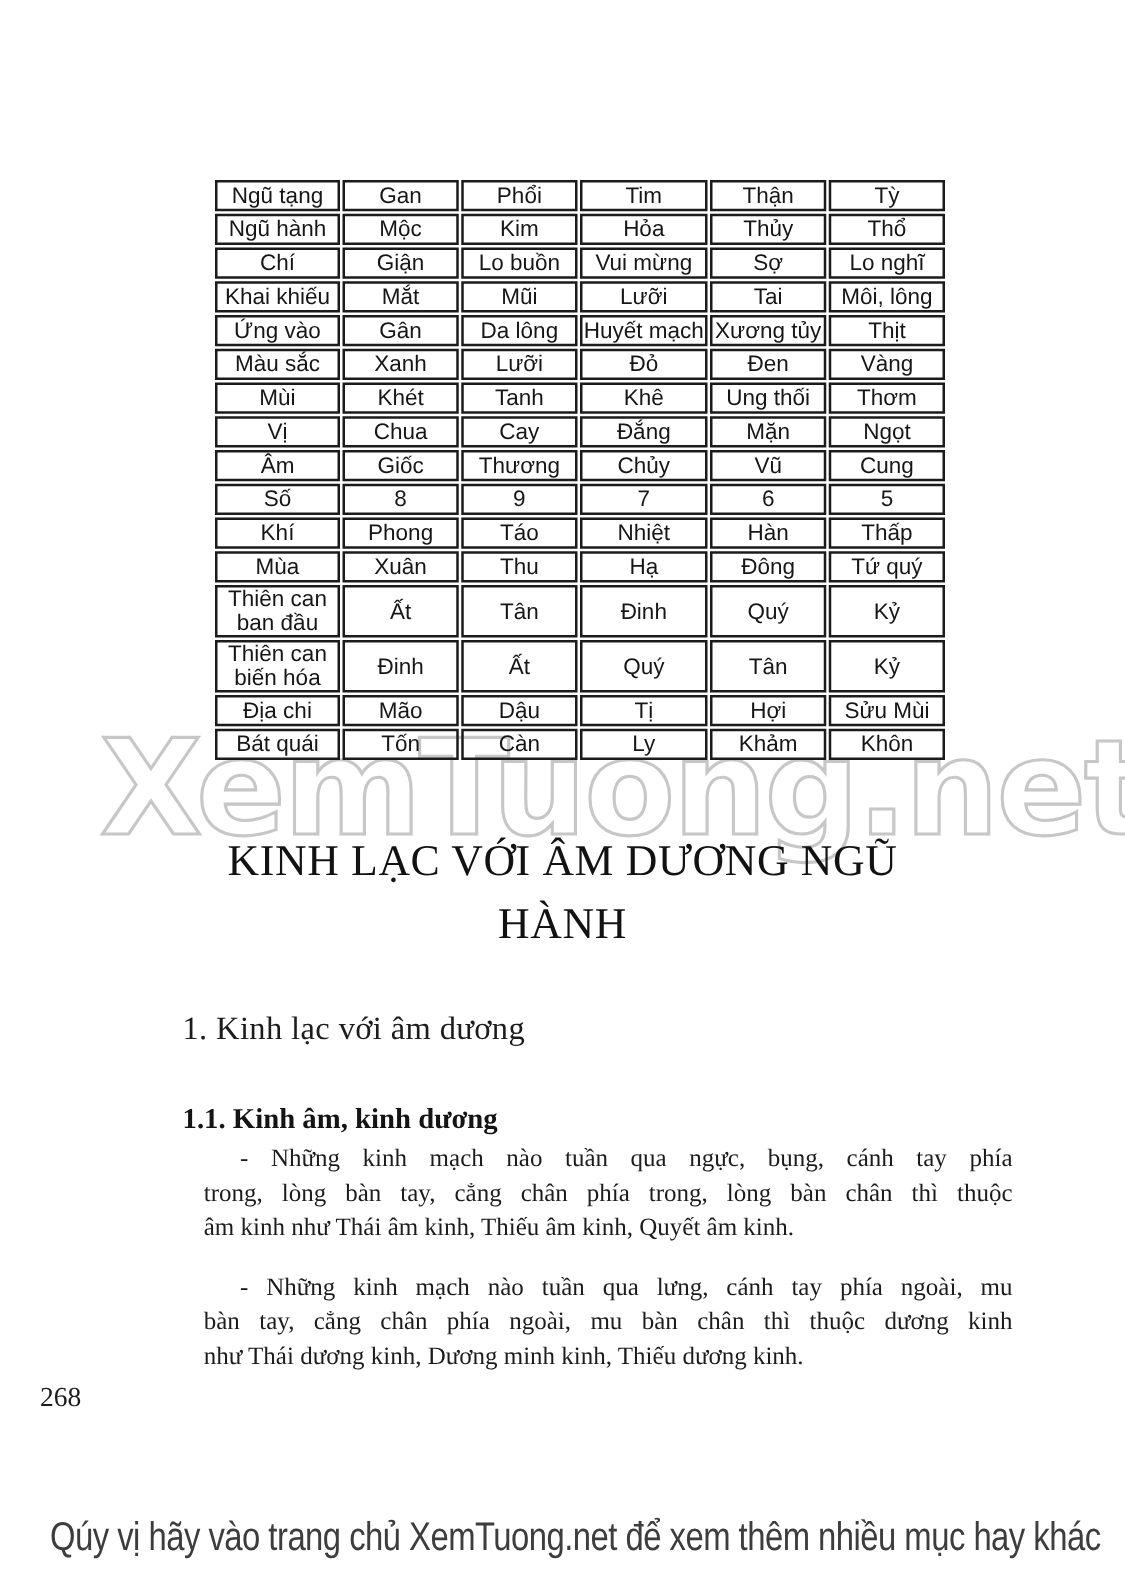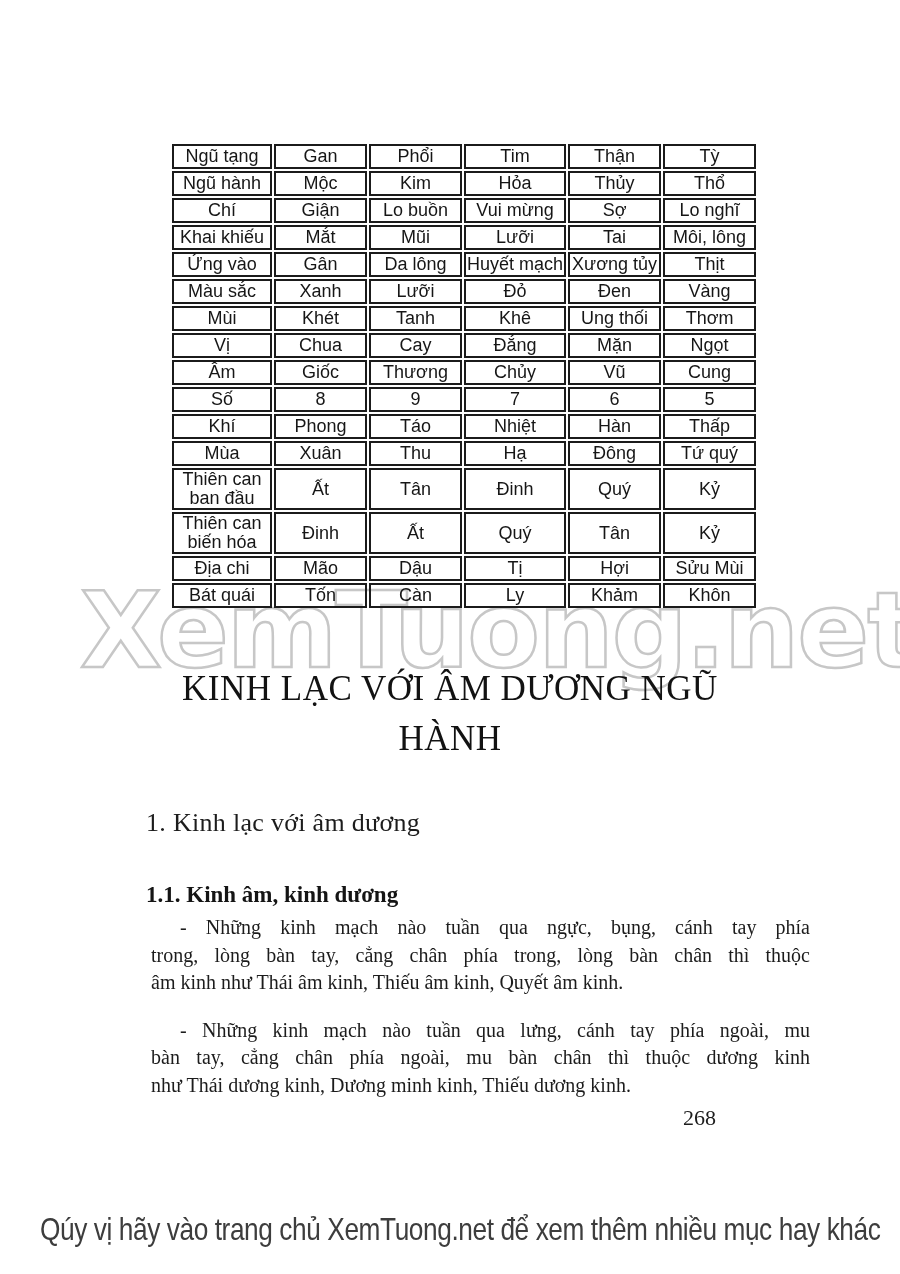--- a/index.html
+++ b/index.html
@@ -50,29 +50,29 @@
   .h2 {
     position:absolute; left:146px; top:882px; z-index:2;
     font-size:23px; font-weight:bold; color:#141414;
   }
 
   
   .body-text {
     position:absolute; left:147px; top:914px; width:663px; z-index:2;
     font-size:20px; line-height:27.5px; color:#1c1c1c;
   }
-  .body-text .para { margin:0 0 20px 4px; }
+  .body-text .para { margin:0 0 20px 16px; }
   .body-text .line { text-align:justify; }
   .body-text .line.j { text-align-last:justify; }
   .body-text .para .line:first-child { padding-left:29px; }
 
   
   .page-number {
     position:absolute; left:0; top:1105px; width:716px; z-index:2;
-    text-align:right; font-size:22px; color:#1c1c1c;
+    text-align:left; font-size:22px; color:#1c1c1c;padding-left:32px;
   }
 
   
   .footer {
     position:absolute; left:40px; top:1211px; z-index:2;
     font-family:"Liberation Sans", sans-serif; font-size:32px;
     color:#3d3d3d; letter-spacing:-0.5px; white-space:nowrap;
     transform:scaleX(0.82); transform-origin:0 50%;
   }
 </style>

